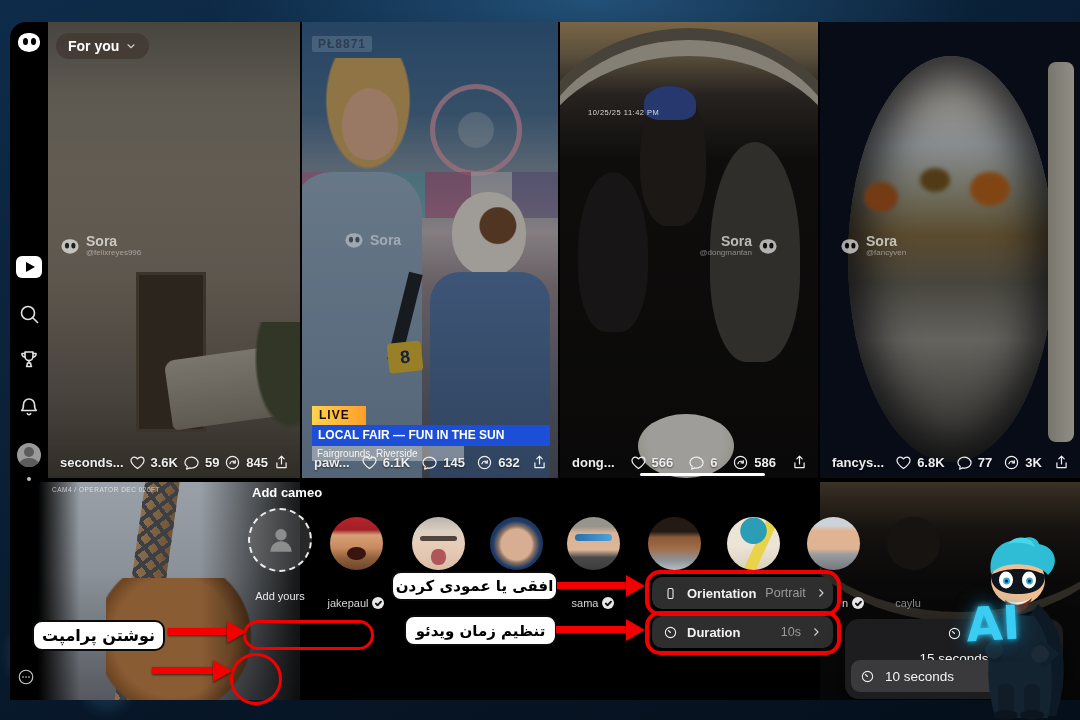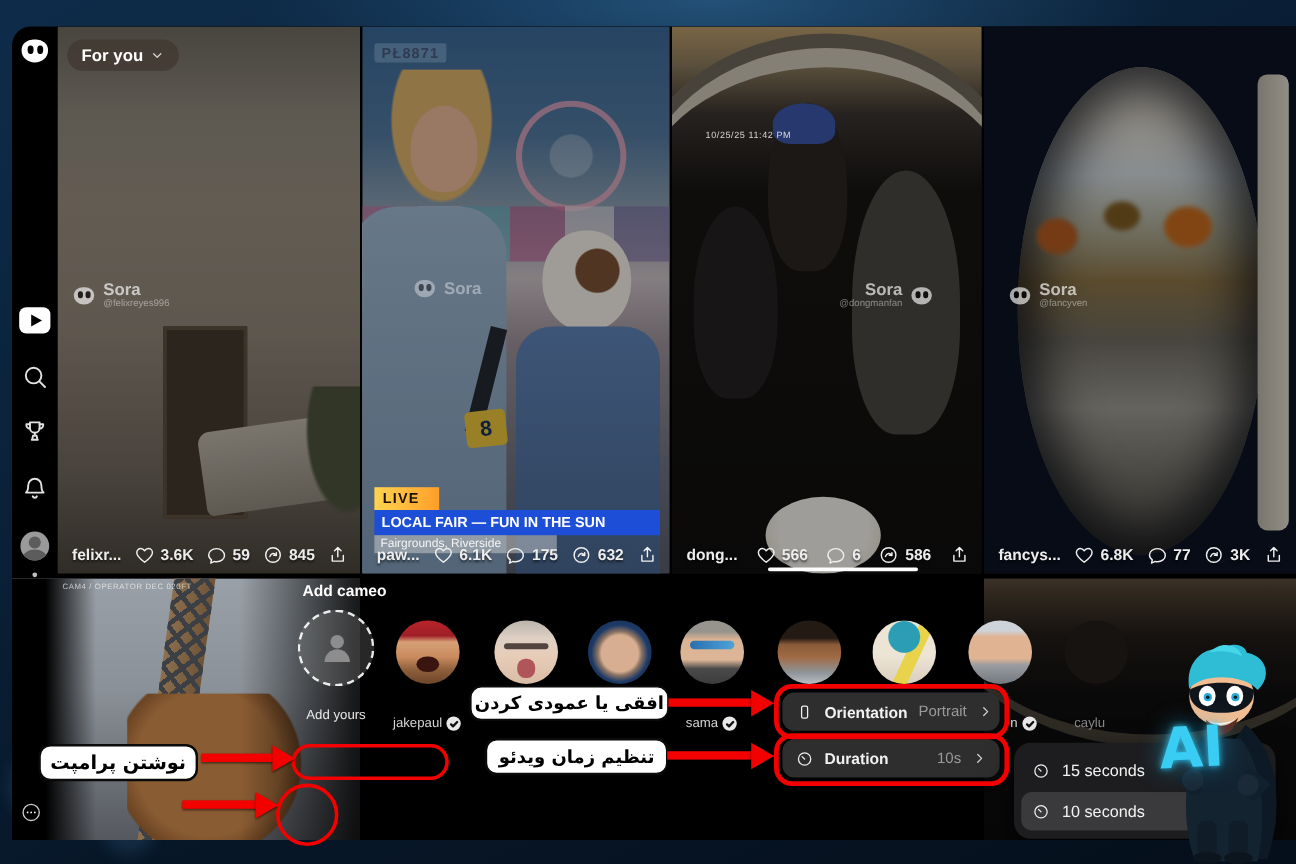--- a/index.html
+++ b/index.html
@@ -144,21 +144,21 @@
       </div>
       <div class="dim"></div>
       <div class="wm" style="left:12px;top:212px;">
         <div class="ghost sm"></div>
         <div class="wm-col">
           <span class="wm-name">Sora</span>
           <span class="wm-handle">@felixreyes996</span>
         </div>
       </div>
       <div class="stats">
-        <span>felixr...</span>
+        <span>seconds...</span>
         <span class="sgroup">
           <svg class="ic" viewBox="0 0 24 24">
               <path d="M12 20.5C7.2 17 2.8 13.4 2.8 9.1 2.8 6.4 4.9 4.4 7.5 4.4c1.8 0 3.4 1 4.5 2.6 1.1-1.6 2.7-2.6 4.5-2.6 2.6 0 4.7 2 4.7 4.7 0 4.3-4.4 7.9-9.2 11.4z"></path>
             </svg>
           <span>3.6K</span>
         </span>
         <span class="sgroup">
           <svg class="ic" viewBox="0 0 24 24">
               <path d="M12 4.5c-5.2 0-9.3 3.3-9.3 7.4 0 2.3 1.3 4.4 3.3 5.7l-.9 3.9 4.2-1.9c.9.2 1.8.3 2.7.3 5.2 0 9.3-3.3 9.3-7.4s-4.1-8-9.3-8z"></path>
             </svg>
@@ -207,21 +207,21 @@
         <span class="sgroup">
           <svg class="ic" viewBox="0 0 24 24">
               <path d="M12 20.5C7.2 17 2.8 13.4 2.8 9.1 2.8 6.4 4.9 4.4 7.5 4.4c1.8 0 3.4 1 4.5 2.6 1.1-1.6 2.7-2.6 4.5-2.6 2.6 0 4.7 2 4.7 4.7 0 4.3-4.4 7.9-9.2 11.4z"></path>
             </svg>
           <span>6.1K</span>
         </span>
         <span class="sgroup">
           <svg class="ic" viewBox="0 0 24 24">
               <path d="M12 4.5c-5.2 0-9.3 3.3-9.3 7.4 0 2.3 1.3 4.4 3.3 5.7l-.9 3.9 4.2-1.9c.9.2 1.8.3 2.7.3 5.2 0 9.3-3.3 9.3-7.4s-4.1-8-9.3-8z"></path>
             </svg>
-          <span>175</span>
+          <span>145</span>
         </span>
         <span class="sgroup">
           <svg class="ic" viewBox="0 0 24 24">
               <circle cx="12" cy="12" r="8.6"></circle>
               <path d="M8.3 13.8c1.8-4.6 5.4-4.6 7.4-1.2"></path>
               <path d="M15.9 9.2v3.2h-3.1"></path>
             </svg>
           <span>632</span>
         </span>
         <svg class="ic" viewBox="0 0 24 24">
@@ -411,21 +411,21 @@
           <path d="M12 12L8.6 8.8"></path>
         </svg>
       <span>Duration</span>
       <span class="val">10s</span>
       <svg class="chev" viewBox="0 0 24 24">
           <path d="M9.5 5.5L16 12l-6.5 6.5"></path>
         </svg>
     </div>
 
     <div class="menu">
-      <div class="mrow" style="top:7px;">
+      <div class="mrow" style="top:7px;flex-direction:column;">
         <svg class="ic" viewBox="0 0 24 24">
             <circle cx="12" cy="12" r="8.2"></circle>
             <path d="M12 12L8.6 8.8"></path>
           </svg>
         <span>15 seconds</span>
       </div>
       <div class="mrow sel" style="top:41px;">
         <svg class="ic" viewBox="0 0 24 24">
             <circle cx="12" cy="12" r="8.2"></circle>
             <path d="M12 12L8.6 8.8"></path>

